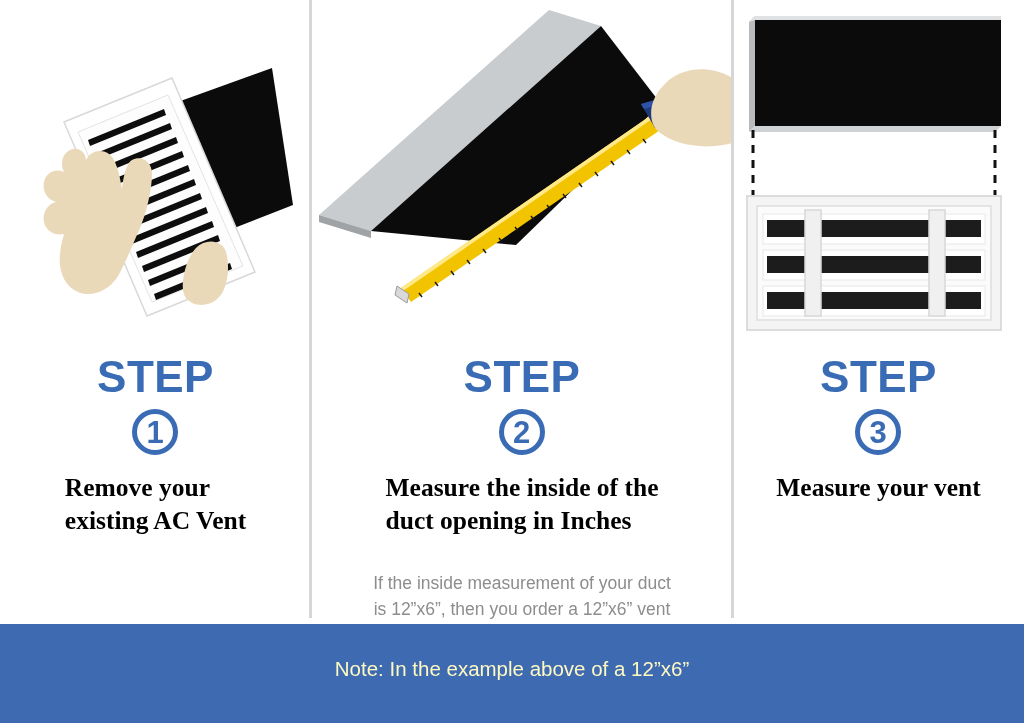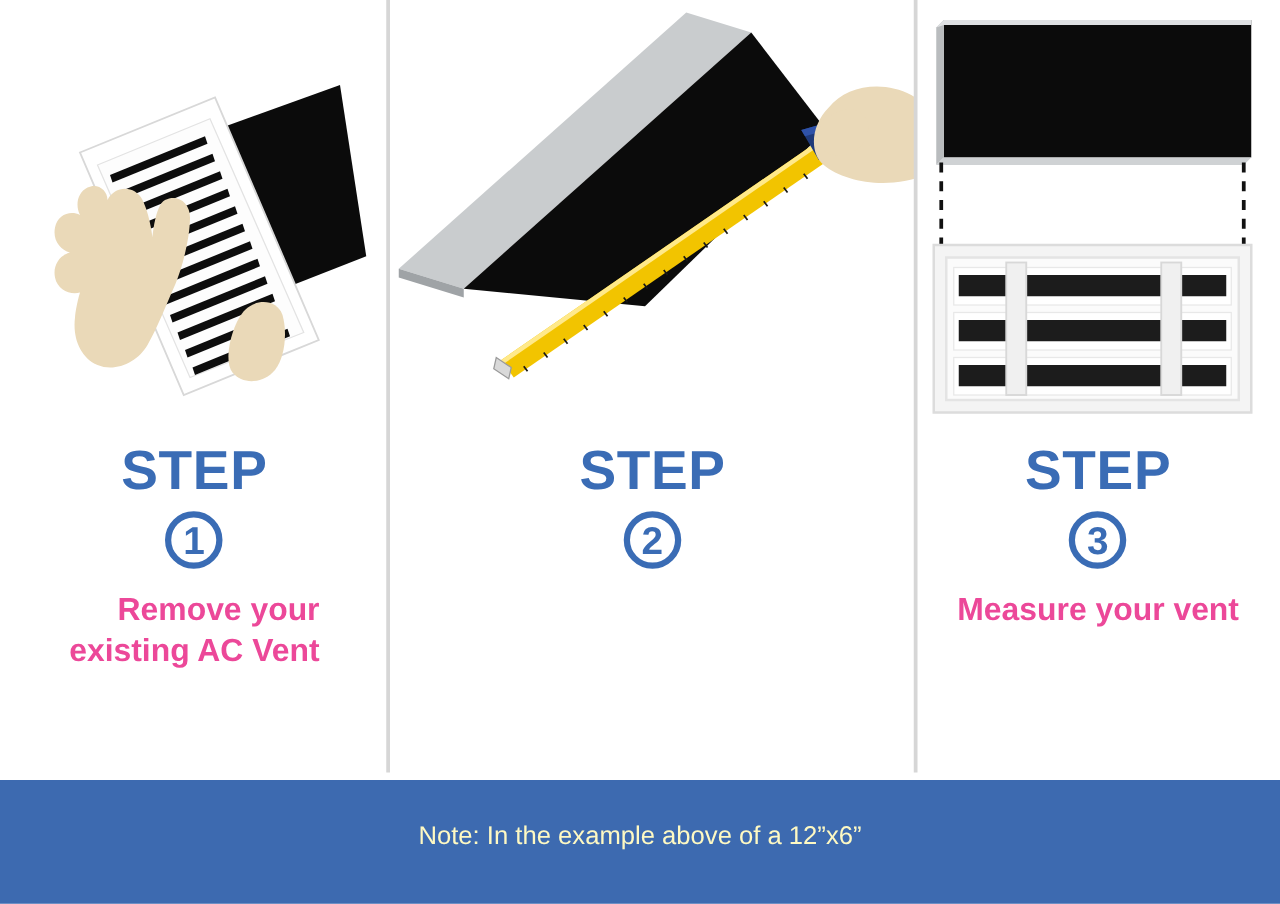--- a/index.html
+++ b/index.html
@@ -85,26 +85,27 @@
     border-radius: 50%;
     box-sizing: border-box;
     font-size: 31px;
     font-weight: bold;
     line-height: 1;
     color: #3a6cb5;
   }
 
   .step-desc {
     margin-top: 17px;
-    color: #ec4899;
+    color: #000000;
     font-weight: bold;
     font-size: 25.5px;
     line-height: 1.28;
-    text-align: right;
+    text-align: left;
     white-space: pre-line;
+    font-family: Liberation Serif, serif;
   }
   .step-sub {
     margin-top: 34px;
     color: #8d8d8d;
     font-size: 17.5px;
     line-height: 1.45;
     text-align: center;
     white-space: pre-line;
   }
 
@@ -226,20 +227,24 @@
           <path d="M352,86 c14,-18 44,-22 66,-10 c24,13 32,28 30,42 c-2,16 -20,26 -44,28
                    c-22,2 -44,-4 -56,-14 c-12,-10 -10,-32 4,-46 z" fill="#ead9b8"></path>
           <path d="M344,104 c6,-12 18,-18 28,-16 c10,2 14,12 10,22 c-4,10 -16,16 -26,14 c-10,-2 -16,-10 -12,-20 z" fill="#ead9b8"></path>
         </svg>
       </div>
 
       <div class="step-head">
         <span class="step-word">STEP</span>
         <span class="step-num-circle">2</span>
       </div>
+      <div class="step-desc">Measure the inside of the
+duct opening in Inches</div>
+      <div class="step-sub">If the inside measurement of your duct
+is 12”x6”, then you order a 12”x6” vent</div>
 
     </div>
 
     <div class="col-divider" id="divider-2"></div>
 
     <div class="step-col col-3">
 
       <div class="illus">
         <svg width="291" height="355" viewBox="0 0 291 355">
 

